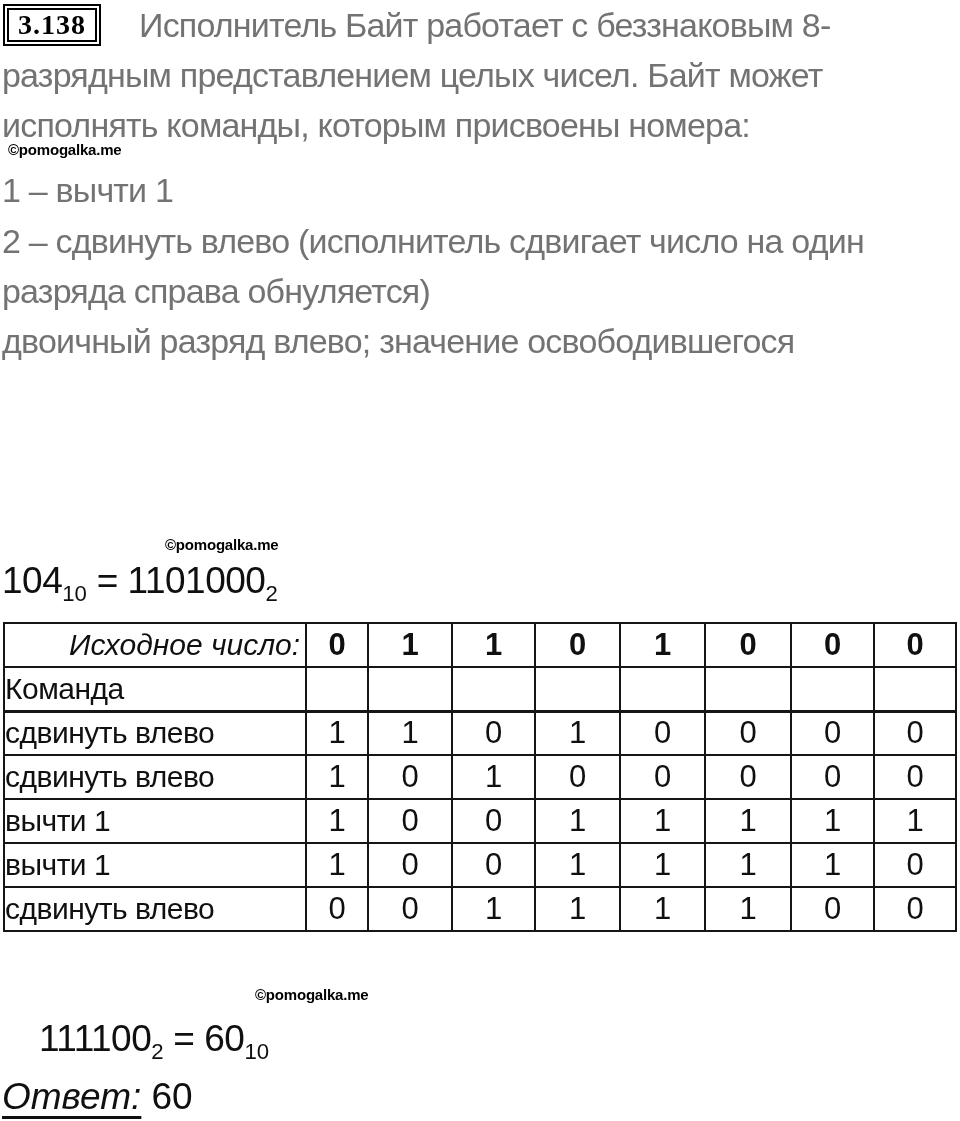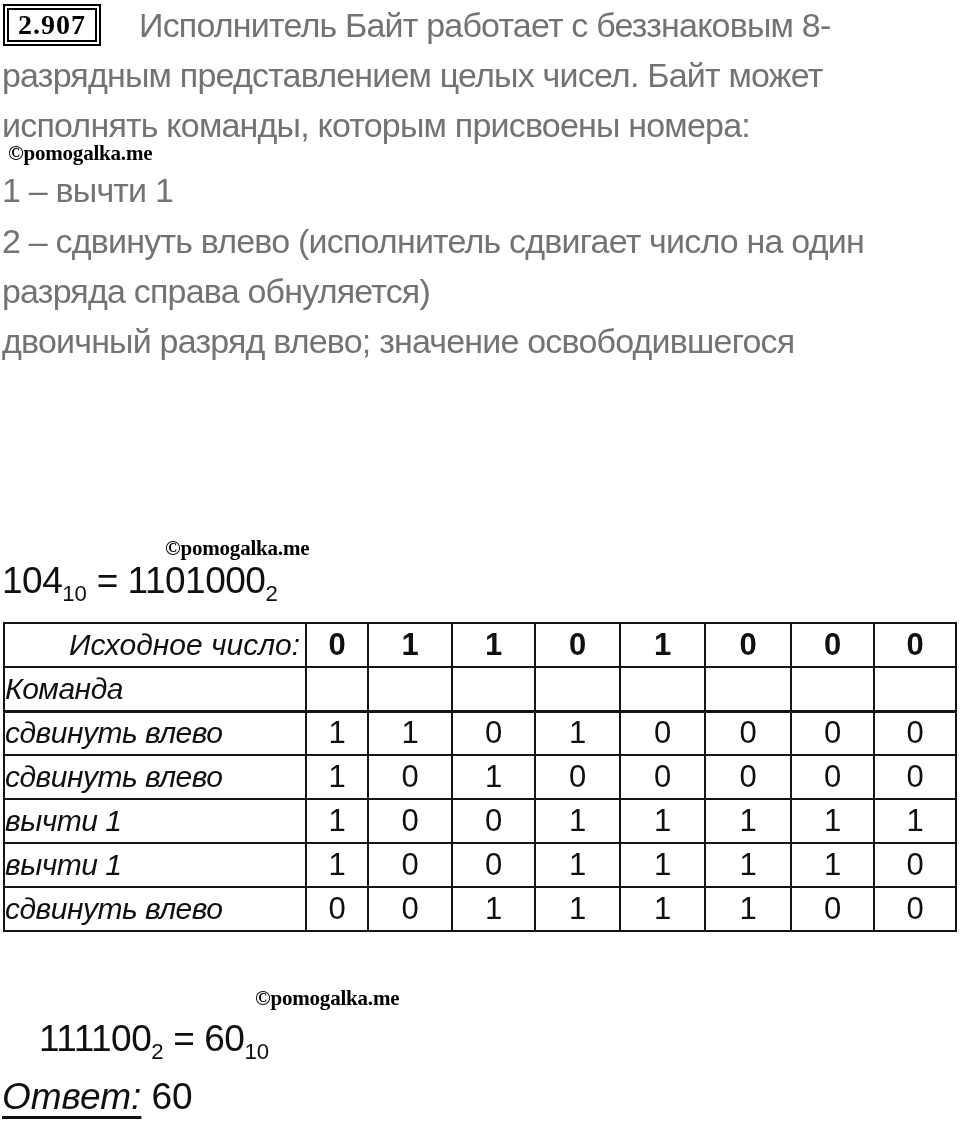--- a/index.html
+++ b/index.html
@@ -32,22 +32,22 @@
 
   
   .para{position:absolute;left:2px;}
   .gray{color:var(--text-gray);font-size:34px;letter-spacing:-0.8px;}
   .para .line{height:50px;line-height:50px;white-space:nowrap;}
   .indent{padding-left:137px;}
 
   
   .wm{
     position:absolute;
-    font-size:21px;font-weight:bold;color:#000;
-    letter-spacing:-0.2px;white-space:nowrap;font-family:Liberation Serif, serif;
+    font-size:15px;font-weight:bold;color:#000;
+    letter-spacing:-0.2px;white-space:nowrap;
   }
 
   
   .conv{
     position:absolute;left:2px;
     color:var(--text-black);
     font-size:37px;line-height:50px;white-space:nowrap;
     letter-spacing:-0.5px;
   }
   .sub{font-size:0.6em;vertical-align:-0.35em;letter-spacing:0;}
@@ -60,21 +60,21 @@
     background:var(--background);
   }
   table.bits td{
     border:2px solid var(--border);
     height:44px;padding:0;
     color:var(--text-black);
     overflow:hidden;
   }
   td.lbl{
     font-size:30px;padding-left:8px;
-    letter-spacing:-0.5px;white-space:nowrap;font-style:italic;
+    letter-spacing:-0.5px;white-space:nowrap;
   }
   tr.hdr td.lbl{font-style:italic;padding-left:64px;letter-spacing:0;}
   td.bit{text-align:center;font-size:31px;}
   tr.hdr td.bit{font-weight:bold;}
   tr.cmd td{border-bottom-width:3px;}
 
   
   .answer{
     position:absolute;left:2px;top:1072px;
     font-size:37px;line-height:50px;color:var(--text-black);
@@ -87,21 +87,21 @@
     text-underline-offset:7px;
   }
   .answer .avalue{margin-left:10px;}
 </style>
 </head>
 <body>
 
 <div class="page">
 
   <div class="pbox">
-    <span>2.907</span>
+    <span>3.138</span>
   </div>
 
   <div class="para gray" style="top:0px;">
     <div class="line indent">Исполнитель Байт работает с беззнаковым 8-</div>
     <div class="line">разрядным представлением целых чисел. Байт может</div>
     <div class="line">исполнять команды, которым присвоены номера:</div>
   </div>
 
   <div class="wm" style="left:8px;top:141px;">©pomogalka.me</div>
 

